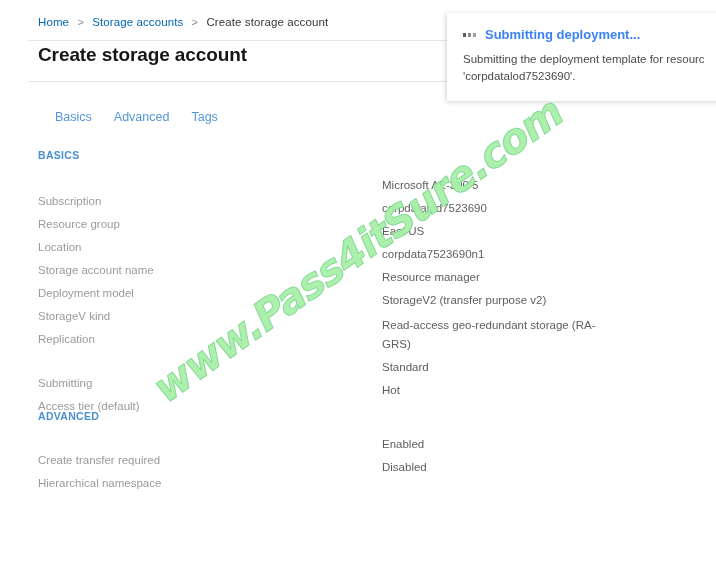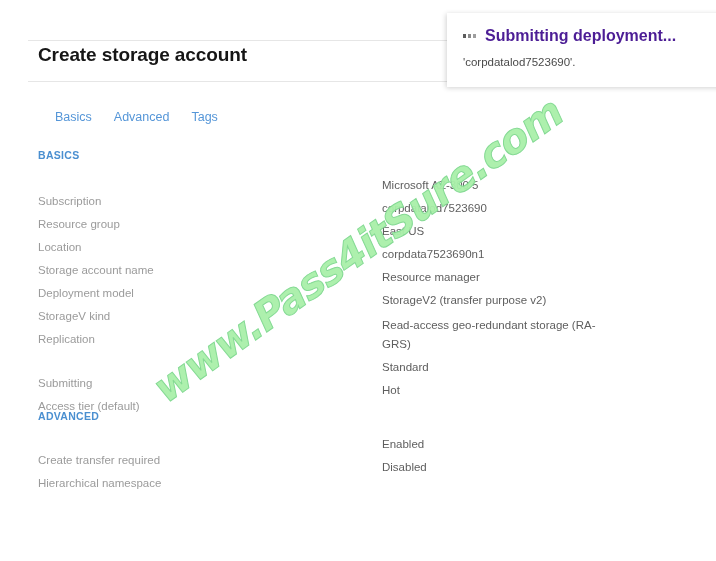--- a/index.html
+++ b/index.html
@@ -150,22 +150,22 @@
   }
   .dots i {
     display: block;
     width: 3px;
     height: 4px;
     background: #5c5c5c;
   }
   .dots i:nth-child(2) { background: #8a8a8a; }
   .dots i:nth-child(3) { background: #9e9e9e; }
   #notif-title {
-    font-size: 16px;
-    color: #4c1d95;
+    font-size: 13px;
+    color: #3b82f6;
     font-weight: 600;
     white-space: nowrap;
   }
   #notif-body {
     font-size: 11.5px;
     color: #4a4a4a;
     line-height: 17px;
     white-space: nowrap;
   }
   #notif-body .line2 { display: block; }
@@ -189,20 +189,27 @@
     white-space: nowrap;
     letter-spacing: -1px;
     opacity: .95;
   }
 </style>
 </head>
 <body>
 
 <div id="page">
 
+  <div id="breadcrumb">
+    <span class="crumb-link">Home</span>
+    <span class="crumb-sep">&gt;</span>
+    <span class="crumb-link">Storage accounts</span>
+    <span class="crumb-sep">&gt;</span>
+    <span class="crumb-current">Create storage account</span>
+  </div>
 
   <div class="hrule" id="rule-top"></div>
 
   <div id="page-title">Create storage account</div>
 
   <div class="hrule" id="rule-title"></div>
 
   <div id="tabs">
     <div class="tab">Basics</div>
     <div class="tab">Advanced</div>
@@ -262,19 +269,20 @@
   <div id="notification">
     <div id="notif-head">
       <span class="dots">
           <i></i>
           <i></i>
           <i></i>
         </span>
       <span id="notif-title">Submitting deployment...</span>
     </div>
     <div id="notif-body">
+      <span>Submitting the deployment template for resourc</span>
       <span class="line2">'corpdatalod7523690'.</span>
     </div>
   </div>
 
   <div id="watermark">www.Pass4itSure.com</div>
 
 </div>
 
 </body></html>

